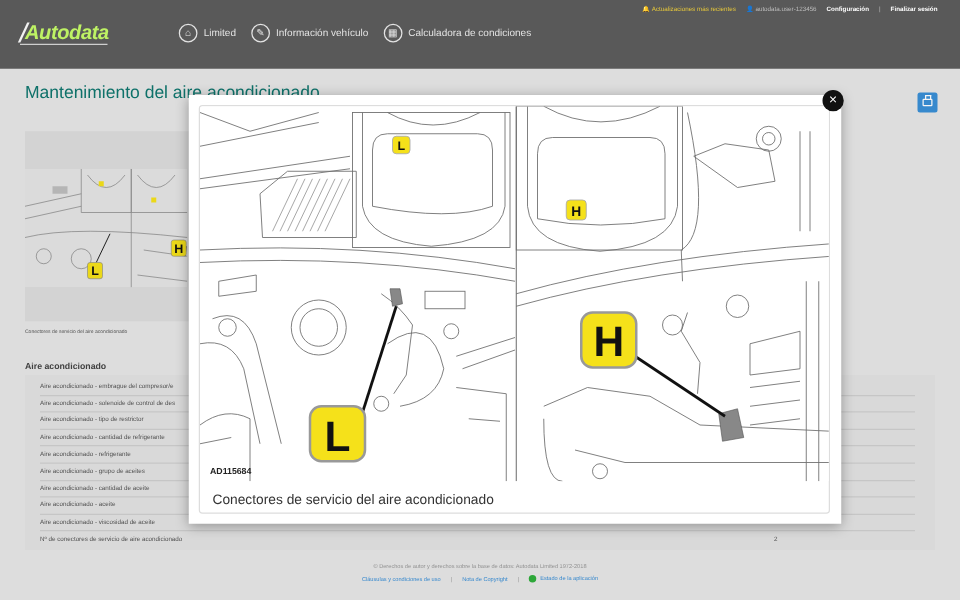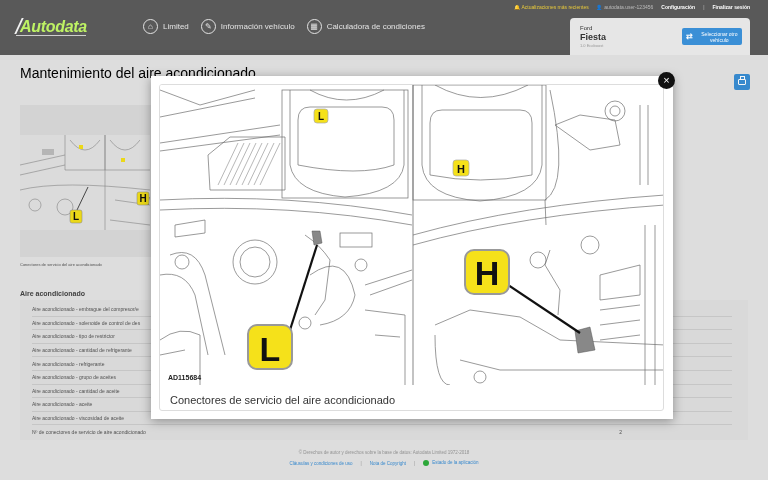--- a/index.html
+++ b/index.html
@@ -23,21 +23,21 @@
 
   .vehicle-card { position: absolute; left: 570px; top: 18px; width: 180px; height: 40px; background: #e6e6e6; border-radius: 4px 4px 0 0; }
   .vehicle-make { position: absolute; left: 10px; top: 7px; font-size: 6px; color: #333; }
   .vehicle-model { position: absolute; left: 10px; top: 14px; font-size: 9px; font-weight: bold; color: #333; }
   .vehicle-engine { position: absolute; left: 10px; top: 25px; font-size: 4px; color: #999; }
   .select-vehicle-btn { position: absolute; left: 112px; top: 10px; width: 60px; height: 17px; background: #3a8fd6; border-radius: 2px; color: #fff; font-size: 5px; display: flex; align-items: center; gap: 4px; padding-left: 4px; cursor: pointer; }
   .select-vehicle-btn .swap { font-size: 8px; font-weight: bold; }
   .select-vehicle-btn .lbl { text-align: center; line-height: 6px; flex: 1; }
 
   
-  .page-title { position: absolute; left: 20px; top: 65px; font-size: 14px; color: #000000; }
+  .page-title { position: absolute; left: 20px; top: 65px; font-size: 14px; color: #0f766e; }
   .print-btn { position: absolute; left: 734px; top: 74px; width: 16px; height: 16px; background: #3a8fd6; border-radius: 2px; display: flex; align-items: center; justify-content: center; cursor: pointer; }
   .print-btn .pi { width: 8px; height: 6px; border: 1.5px solid #fff; border-radius: 1px; position: relative; }
   .print-btn .pi:before { content: ""; position: absolute; left: 1px; top: -4px; width: 3px; height: 3px; border: 1px solid #fff; border-bottom: none; }
 
   .thumb-panel { position: absolute; left: 20px; top: 105px; width: 140px; height: 152px; background: #dcdcdc; }
   .thumb-img { position: absolute; left: 20px; top: 135px; width: 130px; height: 95px; background: #d9d9d9; overflow: hidden; }
   .thumb-caption { position: absolute; left: 20px; top: 262px; font-size: 4px; color: #555; }
 
   .section-title { position: absolute; left: 20px; top: 290px; font-size: 7px; font-weight: bold; color: #444; }
   .spec-box { position: absolute; left: 20px; top: 300px; width: 728px; height: 140px; background: #e2e2e2; }
@@ -86,29 +86,20 @@
   </div>
 
   <div class="topbar">
     <span class="updates">🔔 <span>Actualizaciones más recientes</span></span>
     <span class="user">👤 <span>autodata.user-123456</span></span>
     <span class="link">Configuración</span>
     <span class="sep">|</span>
     <span class="link">Finalizar sesión</span>
   </div>
 
-  <div class="vehicle-card">
-    <div class="vehicle-make">Ford</div>
-    <div class="vehicle-model">Fiesta</div>
-    <div class="vehicle-engine">1.0 Ecoboost</div>
-    <div class="select-vehicle-btn">
-      <span class="swap">⇄</span>
-      <span class="lbl">Seleccionar otro vehículo</span>
-    </div>
-  </div>
 </div>
 
 <div class="page-title">Mantenimiento del aire acondicionado</div>
 <div class="print-btn">
   <span class="pi"></span>
 </div>
 
 <div class="thumb-panel"></div>
 <div class="thumb-img">
   <svg width="130" height="95" viewBox="0 0 130 95">

